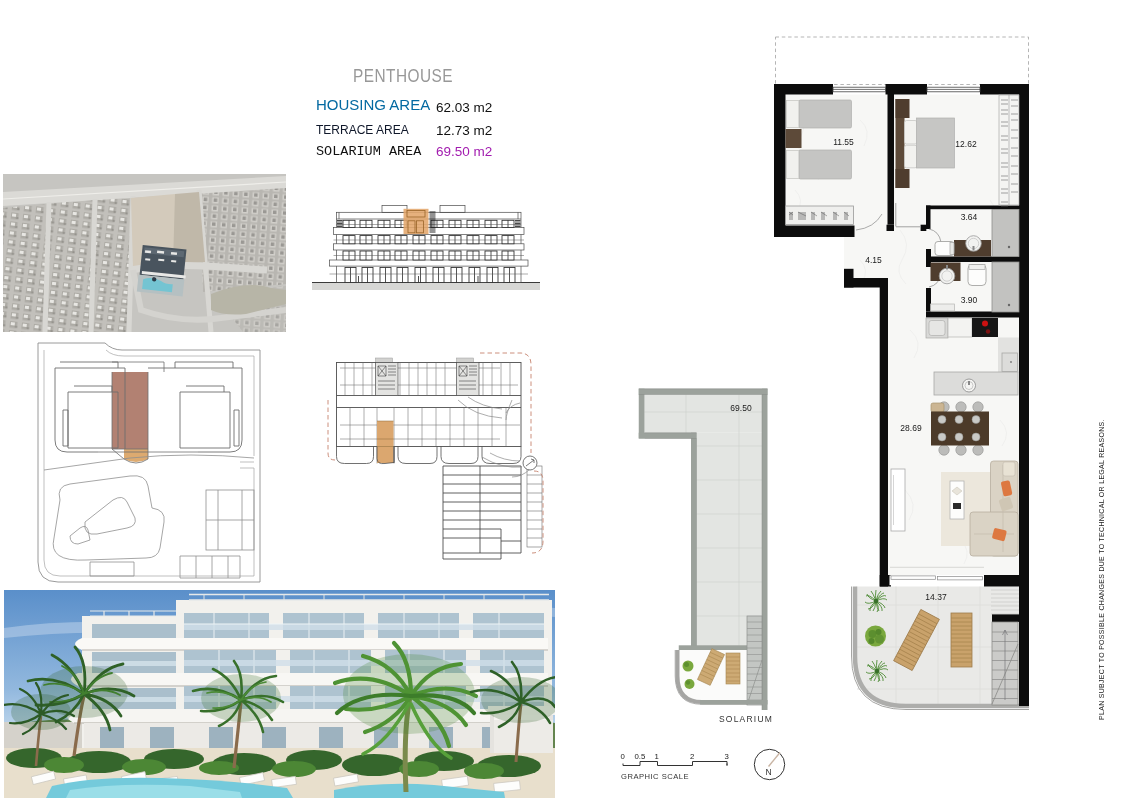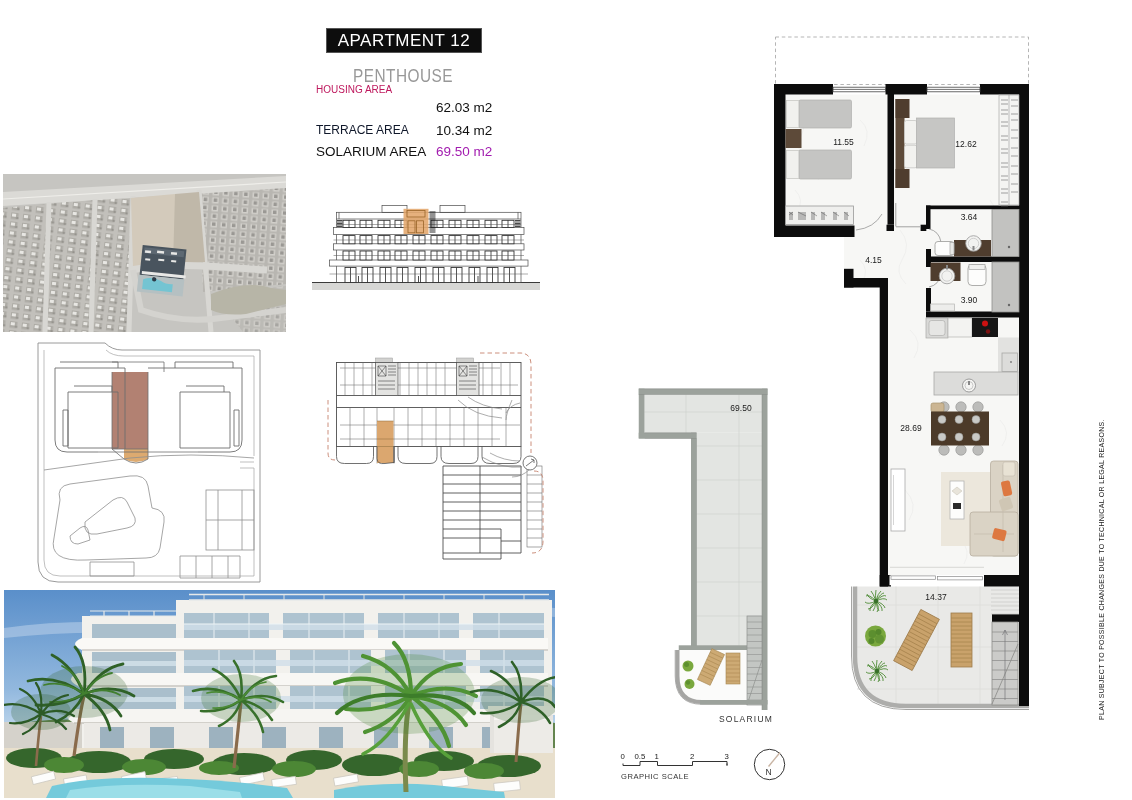--- a/index.html
+++ b/index.html
@@ -5,31 +5,30 @@
   html,body{margin:0;padding:0;background:#ffffff;}
   #page{position:relative;width:1132px;height:800px;background:#ffffff;overflow:hidden;
         font-family:"Liberation Sans", sans-serif;}
   .abs{position:absolute;}
   svg{display:block;}
 </style>
 </head>
 <body>
 <div id="page">
 
-<div class="abs" style="left:326px;top:28px;width:154px;height:23px;background:#0d0d0d;border:1px solid #555;color:#fff;font-size:17px;letter-spacing:0.5px;text-align:center;line-height:23px;">APARTMENT 12</div>
 
 <div class="abs" style="left:326px;top:66px;width:154px;text-align:center;font-size:17.5px;color:#989898;letter-spacing:0.5px;transform:scaleX(0.88);">PENTHOUSE</div>
 
-<div class="abs" style="left:316px;top:84px;font-size:10px;color:#be185d;">HOUSING AREA</div>
+<div class="abs" style="left:316px;top:96px;font-size:15px;color:#0369a1;">HOUSING AREA</div>
 <div class="abs" style="left:436px;top:100px;font-size:13.5px;color:#111;">62.03 m2</div>
 
 <div class="abs" style="left:316px;top:123px;font-size:12px;color:#0f172a;">TERRACE AREA</div>
-<div class="abs" style="left:436px;top:123px;font-size:13.5px;color:#111;">10.34 m2</div>
-
-<div class="abs" style="left:316px;top:144px;font-size:13.5px;color:#111;">SOLARIUM AREA</div>
+<div class="abs" style="left:436px;top:123px;font-size:13.5px;color:#111;">12.73 m2</div>
+
+<div class="abs" style="left:316px;top:144px;font-size:13.5px;color:#111;font-family:Liberation Mono, monospace;">SOLARIUM AREA</div>
 <div class="abs" style="left:436px;top:144px;font-size:13.5px;color:#a21caf;">69.50 m2</div>
 
 <svg class="abs" style="left:3px;top:174px;" width="283" height="158" viewBox="0 0 283 158">
   <defs>
     <pattern id="hsl" width="12" height="9" patternUnits="userSpaceOnUse" patternTransform="rotate(7 0 0)">
       <rect width="12" height="9" fill="#c2c0bb"></rect>
       <rect x="1" y="1" width="7.5" height="6.5" fill="#adaba5"></rect>
       <rect x="2" y="2" width="4" height="3" fill="#e8e7e3"></rect>
       <rect x="6.5" y="5" width="2" height="2" fill="#94928c"></rect>
     </pattern>

